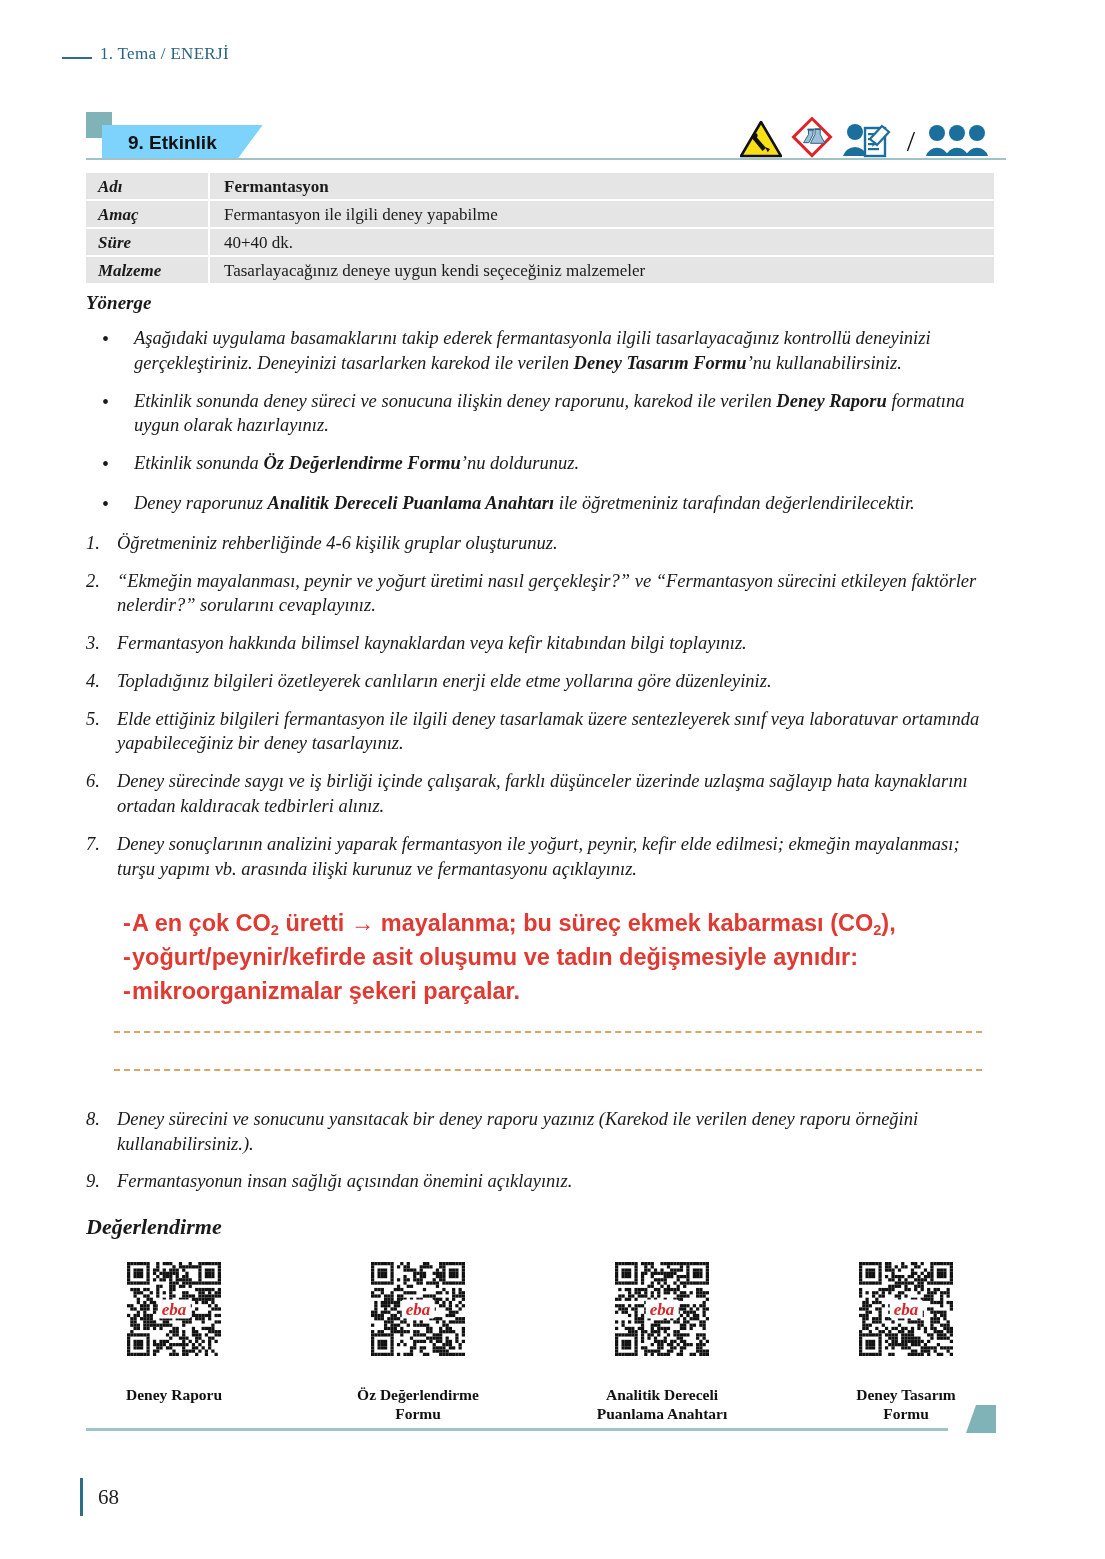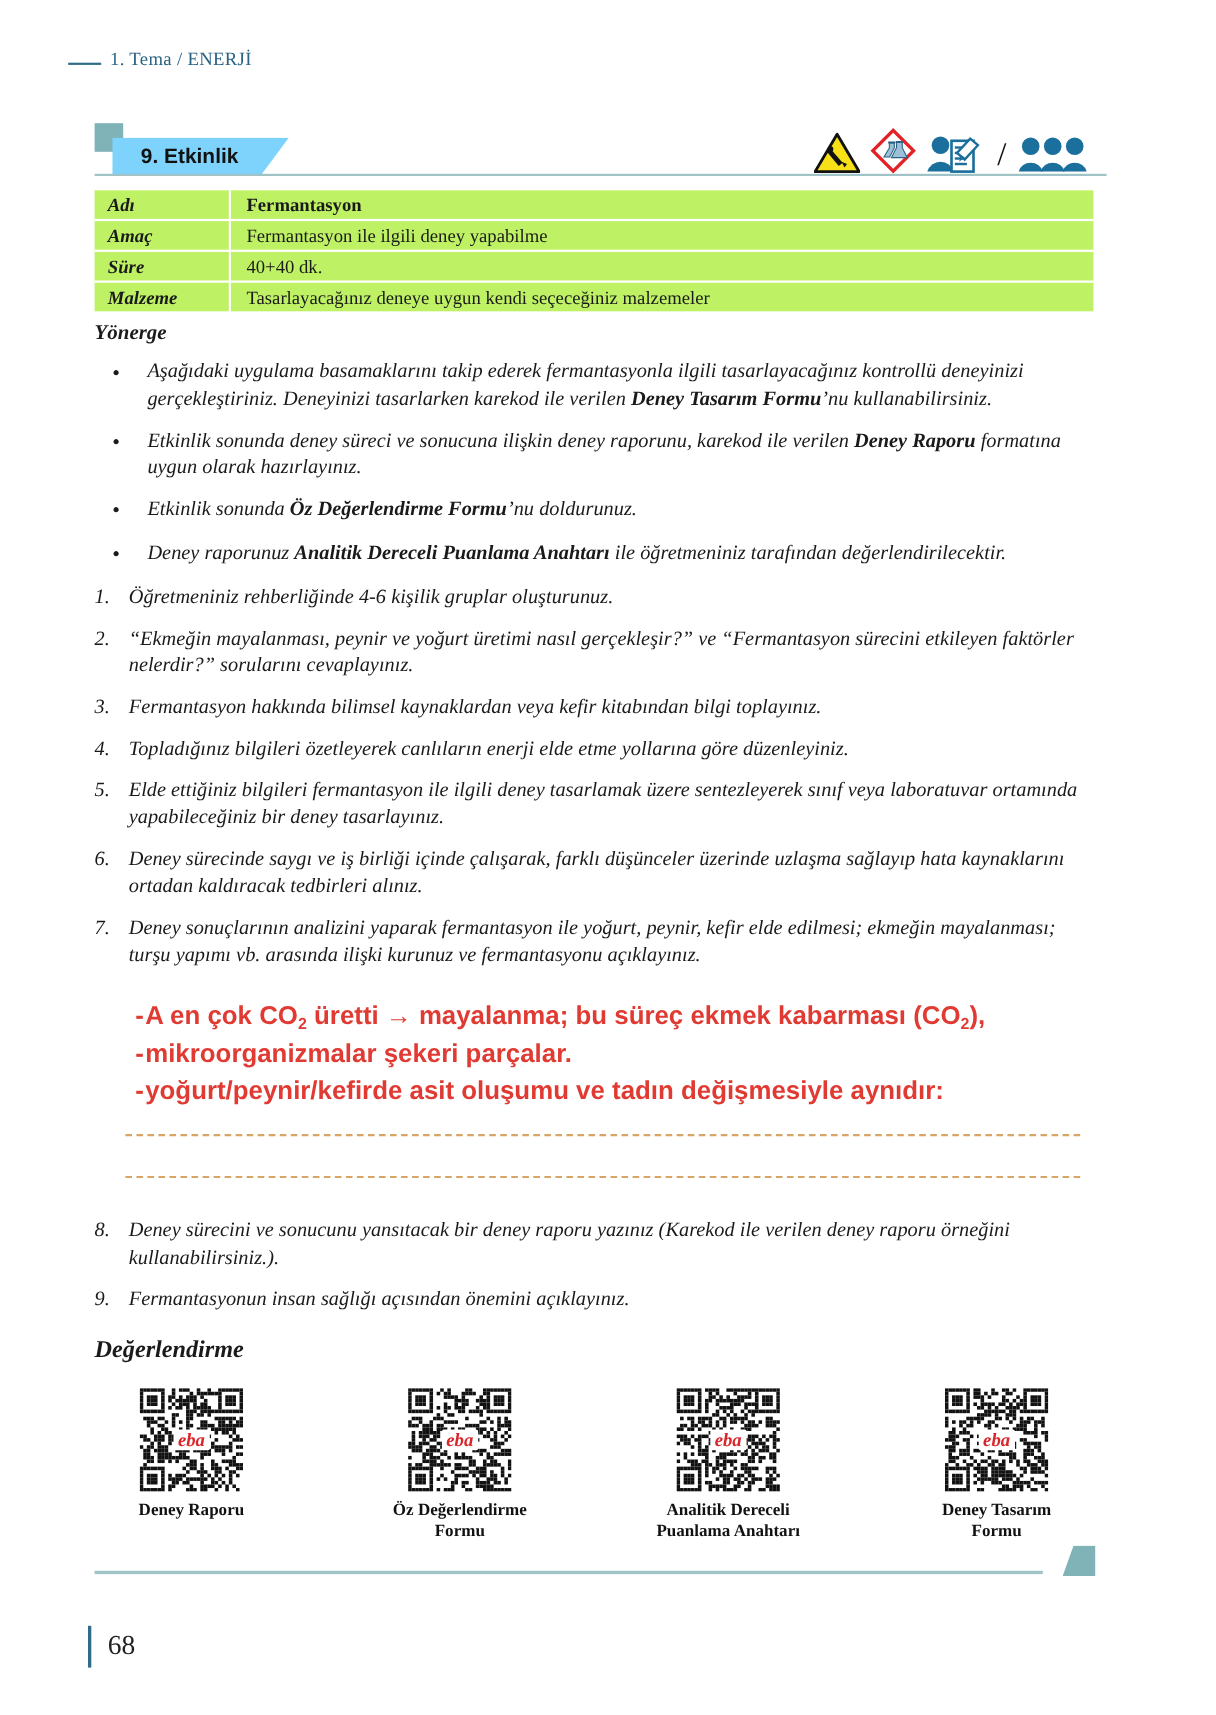--- a/index.html
+++ b/index.html
@@ -96,21 +96,21 @@
   }
 
   
   .info-table {
     position: absolute;
     left: 86px; top: 173px;
     width: 908px;
     border-collapse: collapse;
   }
   .info-table td {
-    background: #bef264;
+    background: #e5e5e5;
     border-bottom: 2px solid #ffffff;
     border-right: 2px solid #ffffff;
     padding: 4px 0 2px 12px;
     font-size: 17px;
     height: 19px;
     vertical-align: middle;
   }
   .info-table td.k {
     width: 110px;
     font-weight: bold;
@@ -212,20 +212,21 @@
     width: 908px;
     display: flex;
     justify-content: center;
     gap: 84px;
   }
   .qr-item {
     width: 160px;
     display: flex;
     flex-direction: column;
     align-items: center;
+    gap: 22px;
   }
   .qr-box {
     position: relative;
     width: 94px; height: 94px;
     background: #ffffff;
   }
   .qr-box svg { display: block; }
   .qr-logo {
     position: absolute;
     left: 50%; top: 50%;
@@ -266,21 +267,21 @@
   }
   .page-num-bar {
     position: absolute;
     left: 80px; top: 1478px;
     width: 3px; height: 38px;
     background: #2e6c87;
   }
   .page-num {
     position: absolute;
     left: 98px; top: 1478px;
-    font-size: 25px;
+    font-size: 21px;
     color: #222;
     line-height: 38px;
   }
 </style>
 </head>
 <body>
 
 <div class="header">
   <div class="header-rule"></div>
   <div class="header-title">1. Tema / ENERJİ</div>
@@ -410,22 +411,22 @@
         <span class="li-text"><span>Deney sürecinde saygı ve iş birliği içinde çalışarak, farklı düşünceler üzerinde uzlaşma sağlayıp hata kaynaklarını ortadan kaldıracak tedbirleri alınız.</span></span>
       </li>
       <li class="li-row num">
         <span class="li-mark">7.</span>
         <span class="li-text"><span>Deney sonuçlarının analizini yaparak fermantasyon ile yoğurt, peynir, kefir elde edilmesi; ekmeğin mayalanması; turşu yapımı vb. arasında ilişki kurunuz ve fermantasyonu açıklayınız.</span></span>
       </li>
     </ol>
 
   <div class="annotation" id="annotation">
       <div class="ann-line"><span>A en çok CO</span><sub>2</sub><span> üretti → mayalanma; bu süreç ekmek kabarması (CO</span><sub>2</sub><span>),</span></div>
+      <div class="ann-line"><span>yoğurt/peynir/kefirde asit oluşumu ve tadın değişmesiyle aynıdır:</span></div>
       <div class="ann-line"><span>mikroorganizmalar şekeri parçalar.</span></div>
-      <div class="ann-line"><span>yoğurt/peynir/kefirde asit oluşumu ve tadın değişmesiyle aynıdır:</span></div>
     </div>
 
   <div class="write-lines" id="write-lines">
       <div class="write-line" style="border-top-color: rgb(217, 165, 102);"></div>
       <div class="write-line" style="border-top-color: rgb(217, 165, 102);"></div>
     </div>
 
   <ol class="numbered" id="steps-after">
       <li class="li-row num">
         <span class="li-mark">8.</span>

